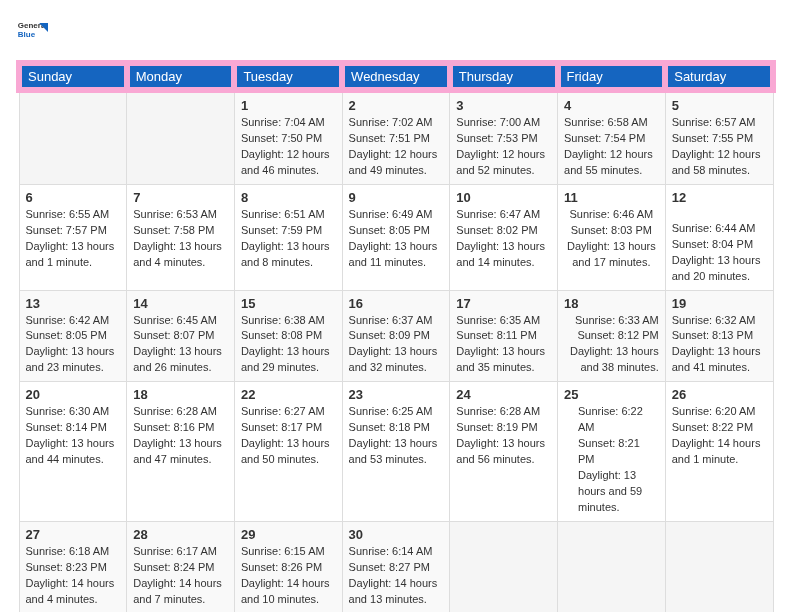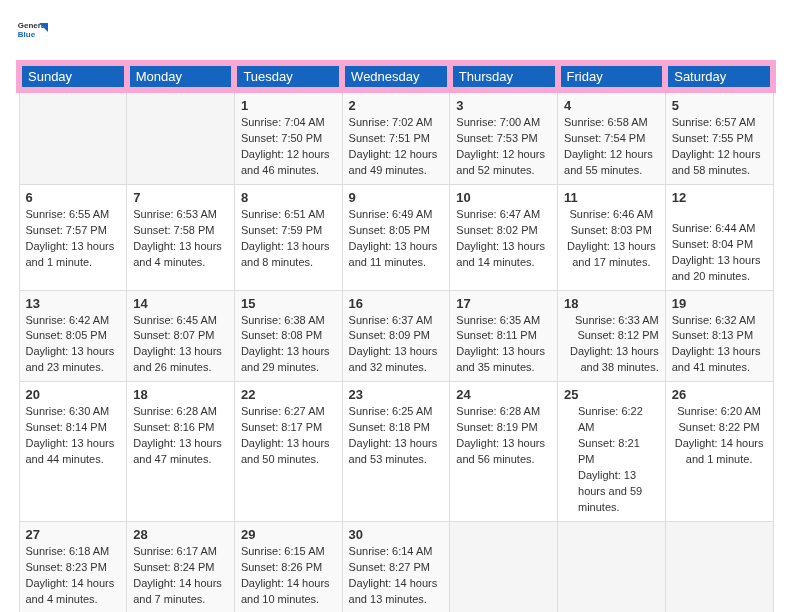--- a/index.html
+++ b/index.html
@@ -261,21 +261,21 @@
 Daylight: 13 hours and 56 minutes.</div>
         </td>
         <td>
           <span class="day-num">25</span>
           <div class="day-info" style="white-space: pre-line; margin-left: 14px;">Sunrise: 6:22 AM
 Sunset: 8:21 PM
 Daylight: 13 hours and 59 minutes.</div>
         </td>
         <td>
           <span class="day-num">26</span>
-          <div class="day-info" style="white-space: pre-line; text-align: center;">Sunrise: 6:20 AM
+          <div class="day-info" style="white-space: pre-line;">Sunrise: 6:20 AM
 Sunset: 8:22 PM
 Daylight: 14 hours and 1 minute.</div>
         </td>
       </tr>
       <tr>
         <td>
           <span class="day-num">27</span>
           <div class="day-info" style="white-space: pre-line;">Sunrise: 6:18 AM
 Sunset: 8:23 PM
 Daylight: 14 hours and 4 minutes.</div>

